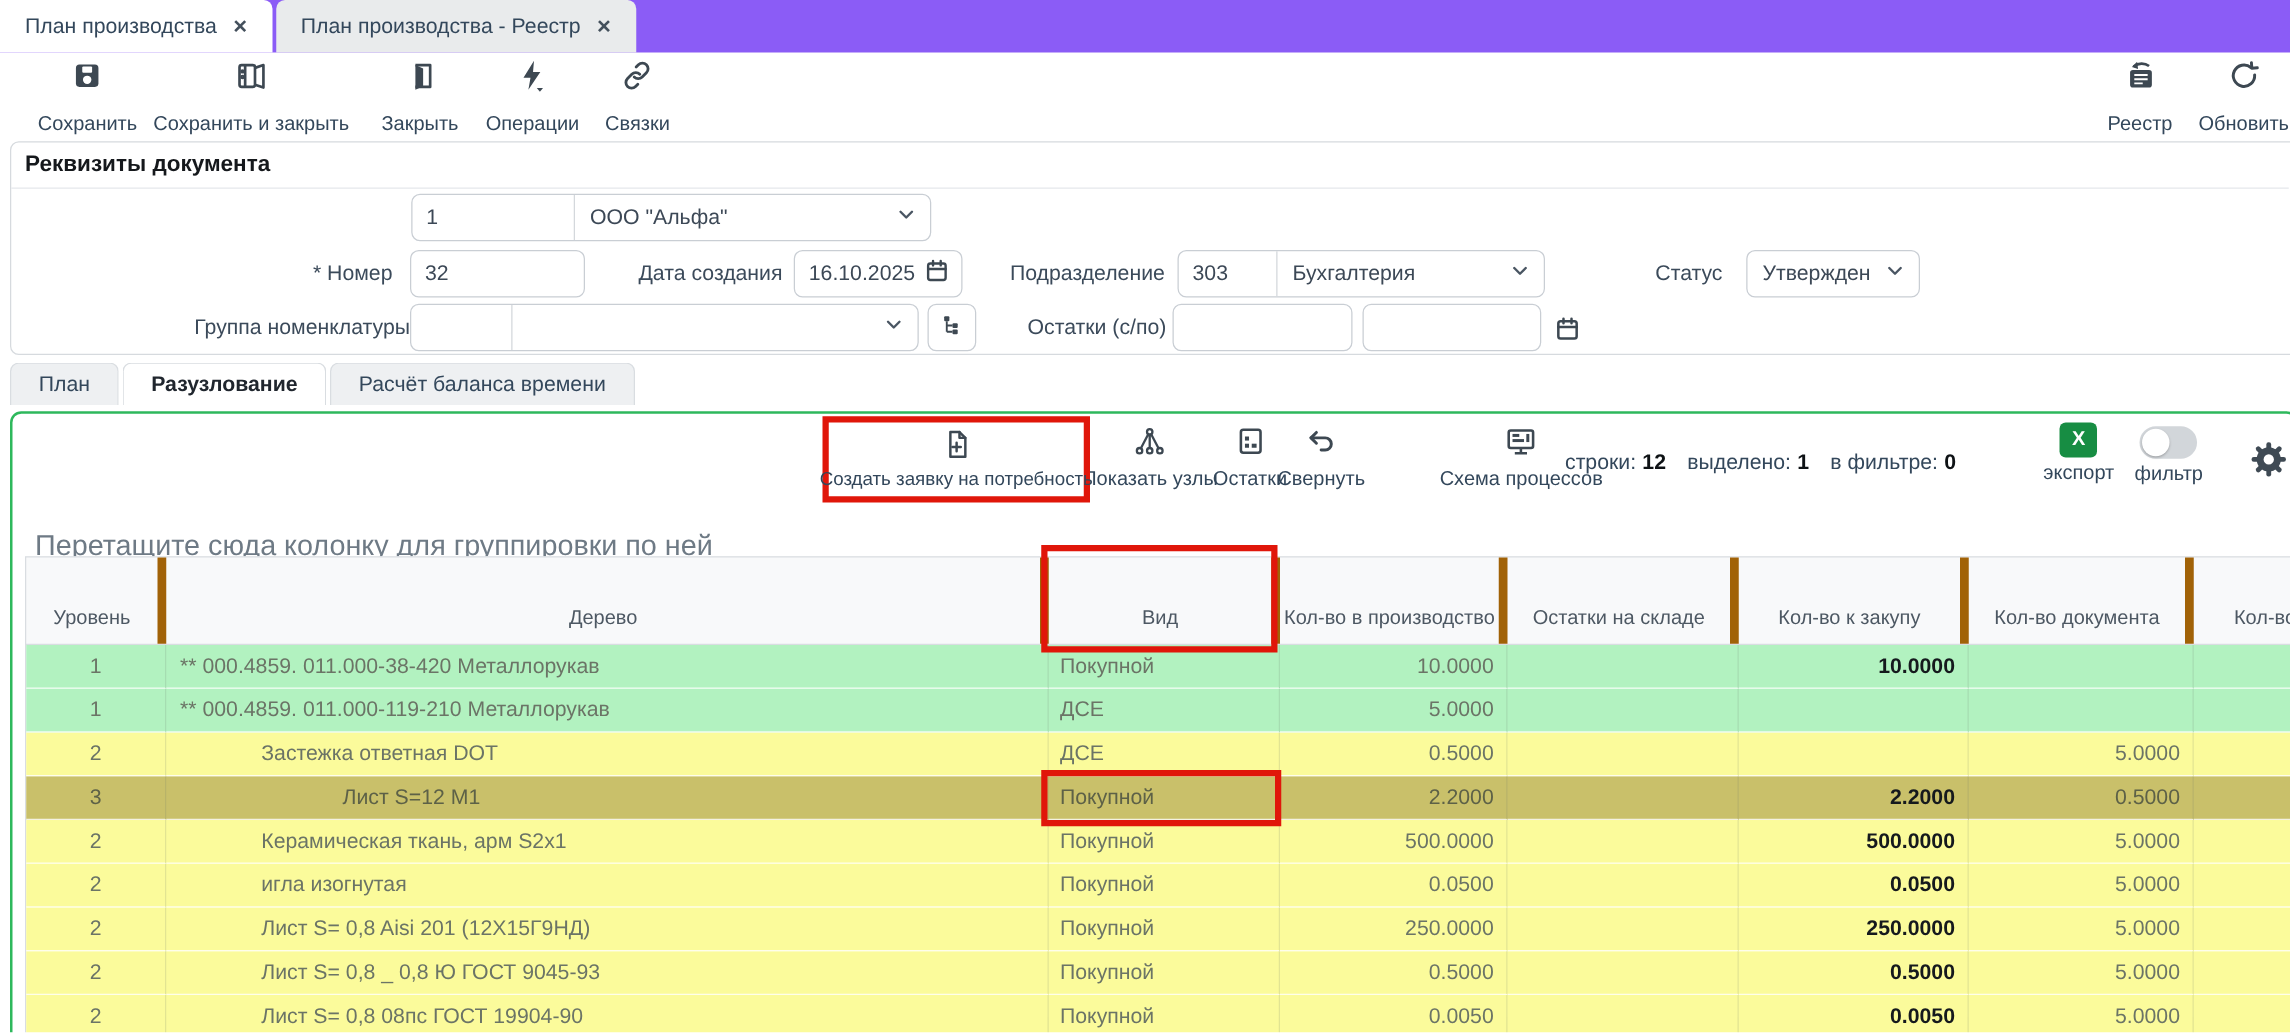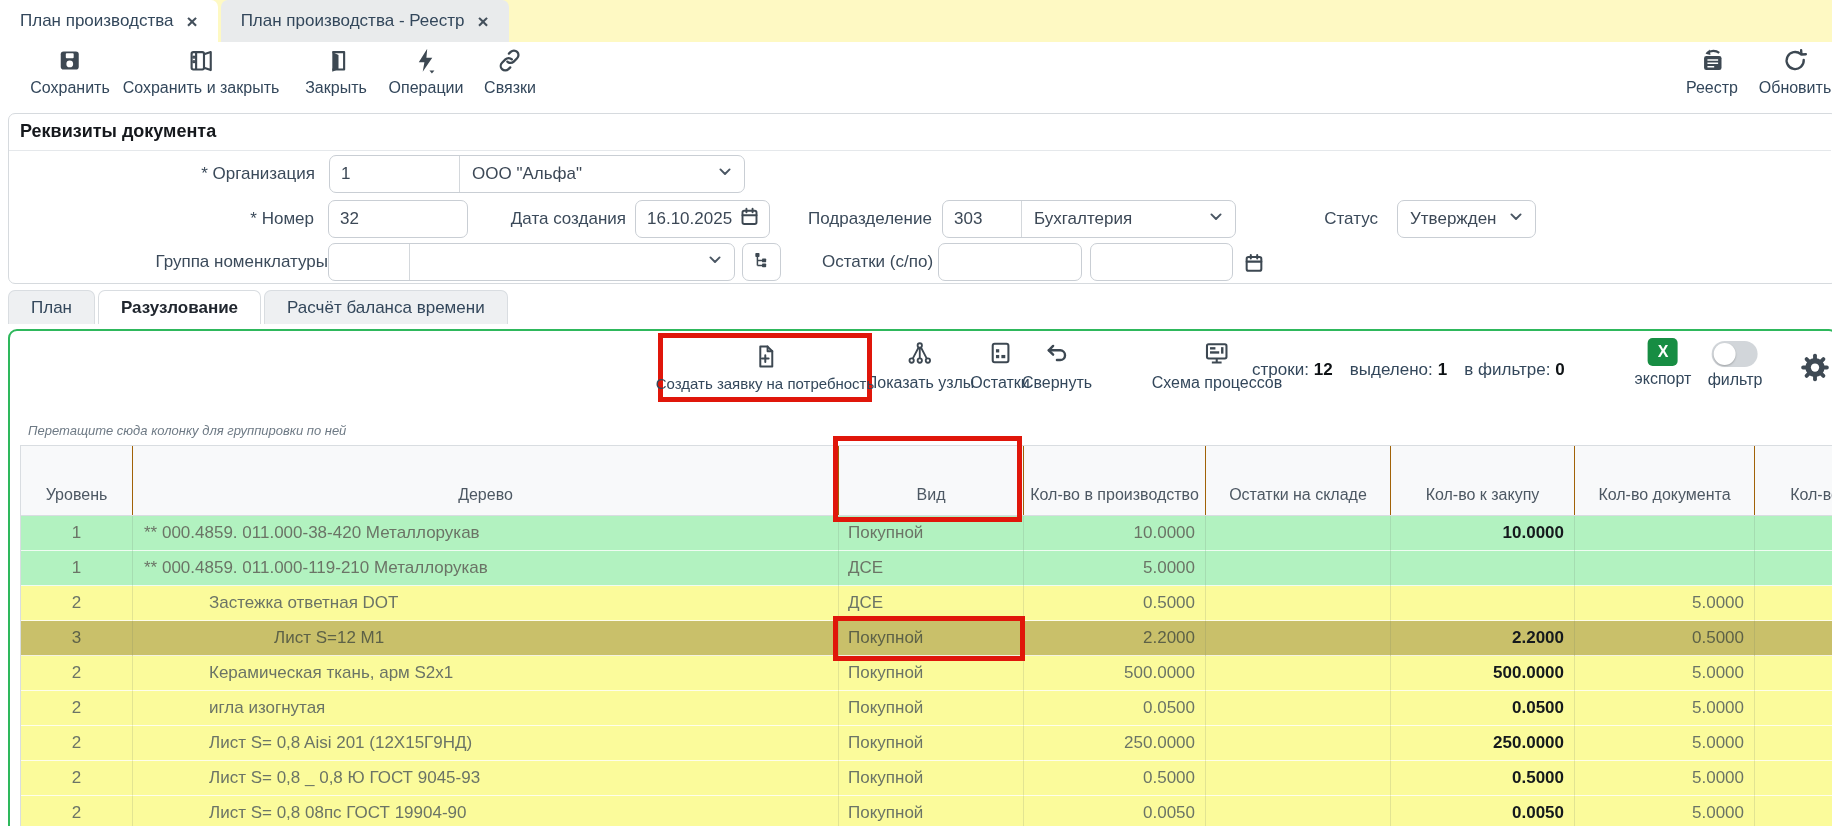--- a/index.html
+++ b/index.html
@@ -1,28 +1,28 @@
 <!DOCTYPE html>
 <html><head>
 <meta charset="utf-8">
 <style>
   html,body{margin:0;padding:0;background:#fff;}
   .page{position:relative;width:1832px;height:826px;overflow:hidden;background:#fff;
         font-family:"Liberation Sans",sans-serif;-webkit-font-smoothing:antialiased;}
 
   
-  .tabstrip{position:absolute;left:0;top:0;width:100%;height:42px;background:#fef9c3;display:flex;align-items:stretch;}
+  .tabstrip{position:absolute;left:0;top:0;width:100%;height:42px;background:#8b5cf6;display:flex;align-items:stretch;}
   .wtab{display:flex;align-items:center;gap:13px;padding:0 20px;font-size:17px;color:#33475b;}
   .wtab.active{background:#fff;border-radius:0 7px 0 0;}
   .wtab.inactive{background:#e9ebec;border-radius:7px 7px 0 0;margin-left:3px;}
   .wtab .x{font-size:19px;font-weight:bold;color:#44505c;line-height:1;}
 
   
   .tbtn{position:absolute;top:47px;transform:translateX(-50%);display:flex;flex-direction:column;
-        align-items:center;gap:5px;color:#33475b;font-size:16px;white-space:nowrap;}
+        align-items:center;gap:17px;color:#33475b;font-size:16px;white-space:nowrap;}
   .tbtn svg{display:block;}
 
   
   .doc-box{position:absolute;left:8px;top:113px;width:1830px;height:171px;border:1px solid #d6dade;
            border-radius:7px;background:#fff;box-sizing:border-box;}
   .doc-title{position:absolute;left:20px;top:121px;font-size:18px;font-weight:bold;color:#15181c;}
   .doc-sep{position:absolute;left:9px;top:150px;width:1822px;height:1px;background:#e5e8eb;}
   .flabel{position:absolute;height:38px;line-height:38px;font-size:17px;color:#3b4a5a;text-align:right;white-space:nowrap;}
   .ffield{position:absolute;height:38px;box-sizing:border-box;border:1px solid #c9ced4;border-radius:7px;
           background:#fff;display:flex;align-items:center;font-size:17px;color:#3c4856;}
@@ -55,27 +55,27 @@
   .stats{position:absolute;left:1252px;top:360px;display:flex;gap:17px;font-size:17px;color:#33475b;white-space:nowrap;align-items:flex-end;}
   .stats .stat b{color:#0e1215;margin-left:5px;font-weight:bold;}
   .excel-ico{width:30px;height:28px;border-radius:5px;background:#178d43;color:#fff;display:flex;align-items:center;
              justify-content:center;font-size:16px;font-weight:bold;}
   .pill{width:46px;height:26px;border-radius:13px;background:#d2d6da;position:relative;}
   .knob{position:absolute;left:2px;top:2px;width:22px;height:22px;border-radius:50%;background:#fff;
         box-shadow:0 1px 2px rgba(0,0,0,.25);}
   .gearbtn{position:absolute;left:1815px;top:351px;transform:translateX(-50%);z-index:2;}
 
   
-  .hint{position:absolute;left:28px;top:423px;font-style:italic;font-size:13px;color:#6e7a85;}
+  .hint{position:absolute;left:28px;top:423px;font-size:23px;color:#6e7a85;}
 
   
   .table{position:absolute;left:20px;top:445px;width:1860px;z-index:1;}
   .thead{display:flex;height:71px;background:#f8f9fa;border:1px solid #d9dde1;box-sizing:border-box;}
   .th{display:flex;align-items:flex-end;justify-content:center;text-align:center;padding-bottom:9px;
-      border-right:1px solid #a16207;box-sizing:border-box;font-size:16px;color:#4d5863;line-height:1.3;flex-shrink:0;}
+      border-right:7px solid #a16207;box-sizing:border-box;font-size:16px;color:#4d5863;line-height:1.3;flex-shrink:0;}
   .tbody{border-left:1px solid #d9dde1;}
   .trow{display:flex;height:35px;}
   .tcell{flex-shrink:0;display:flex;align-items:center;box-sizing:border-box;overflow:hidden;white-space:nowrap;
          border-right:1px solid rgba(105,120,105,0.17);border-bottom:1px solid rgba(255,255,255,0.8);
          font-size:17px;color:#6b7466;}
   .col1{width:112px;}.col2{width:706px;}.col3{width:185px;}.col4{width:182px;}
   .col5{width:185px;}.col6{width:184px;}.col7{width:180px;}.col8{width:121px;}
   .c-center{justify-content:center;}
   .c-kind{padding-left:9px;}
   .c-num{justify-content:flex-end;padding-right:10px;}
@@ -176,21 +176,20 @@
           <path d="M17.2 2.8l0.3 3.9 3.9-0.3" stroke-linejoin="round"></path>
         </svg>
     </span>
     <span>Обновить</span>
   </div>
 
   <div class="doc-box"></div>
   <div class="doc-title">Реквизиты документа</div>
   <div class="doc-sep"></div>
 
-  <div class="flabel" style="left:0;top:155px;width:315px;">* Организация</div>
   <div class="ffield combo" style="left:329px;top:155px;width:416px;">
     <div class="ccode" style="width:130px;">1</div>
     <div class="cname">
       <span>ООО "Альфа"</span>
       <span class="chev"><svg width="20" height="20" viewBox="0 0 24 24" fill="none" stroke="#4a5663" stroke-width="2.3" stroke-linecap="round" stroke-linejoin="round">
             <polyline points="6.5 9.5 12 15 17.5 9.5"></polyline>
           </svg></span>
     </div>
   </div>
 

